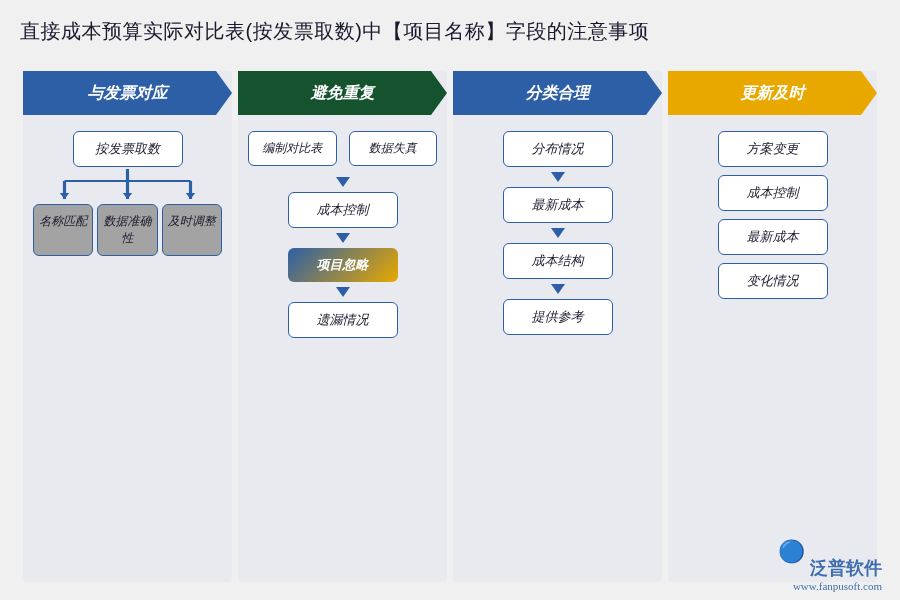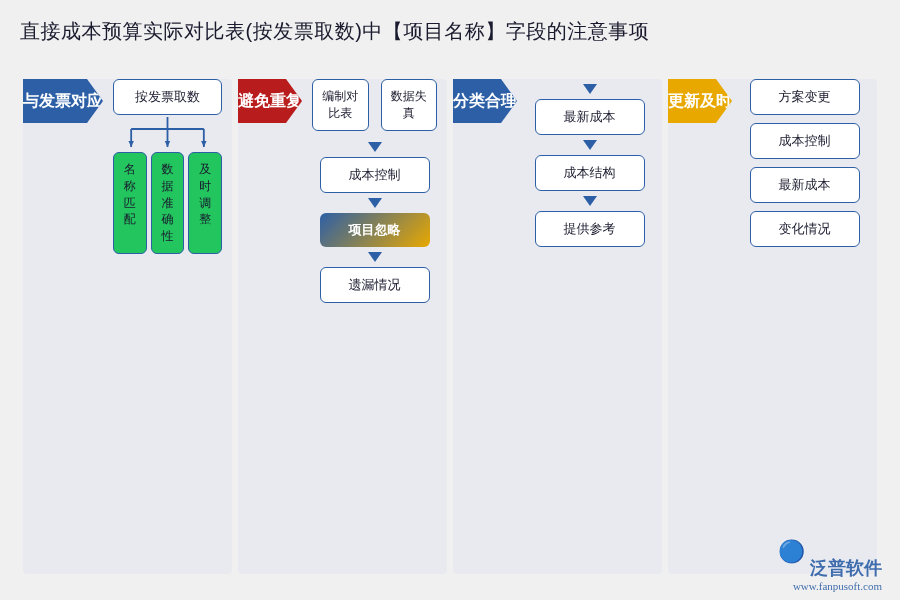--- a/index.html
+++ b/index.html
@@ -27,47 +27,48 @@
       letter-spacing: 0.5px;
     }
     .columns-container {
       display: flex;
       flex: 1;
       gap: 0;
     }
     .column {
       flex: 1;
       display: flex;
-      flex-direction: row;
+      flex-direction: column;
       background: #e8eaf0;
-      margin: 16px 3px;
+      margin: 8px 3px;
       border-radius: 4px;
       padding: 0 0 10px 0;
       position: relative;
+      font-style: italic;
     }
     
     .col-header {
       position: relative;
       display: flex;
       align-items: center;
       justify-content: center;
       height: 44px;
       font-size: 16px;
       font-weight: bold;
       color: #fff;
       margin-bottom: 16px;
       clip-path: polygon(0 0, calc(100% - 16px) 0, 100% 50%, calc(100% - 16px) 100%, 0 100%);
     }
     .col-header.blue { background: #2d5fa6; }
     .col-header.gold { background: #e8a800; }
 
     
     .col1 .col-header { background: #2d5fa6; }
     
-    .col2 .col-header { background: #b91c1c; }
+    .col2 .col-header { background: #14532d; }
     
     .col3 .col-header { background: #2d5fa6; }
     
     .col4 .col-header { background: #e8a800; text-align: right; }
 
     .col-body {
       flex: 1;
       display: flex;
       flex-direction: column;
       align-items: center;
@@ -112,21 +113,21 @@
     }
     .col1-branches {
       display: flex;
       flex-direction: row;
       justify-content: center;
       gap: 4px;
       width: 100%;
       margin-top: 5px;
     }
     .col1-branch-box {
-      background: #22c55e;
+      background: #a3a3a3;
       border: 1.5px solid #2d5fa6;
       border-radius: 6px;
       padding: 8px 4px;
       font-size: 12px;
       color: #1a1a2e;
       text-align: center;
       flex: 1;
       min-width: 0;
       line-height: 1.4;
     }
@@ -267,20 +268,21 @@
         </div>
       </div>
     </div>
 
     <div class="column col3">
       <div class="col-header blue">
         <span>分类合理</span>
       </div>
       <div class="col-body">
         <div class="connector">
+          <div class="box">分布情况</div>
           <div class="arrow-down"></div>
           <div class="box">最新成本</div>
           <div class="arrow-down"></div>
           <div class="box">成本结构</div>
           <div class="arrow-down"></div>
           <div class="box">提供参考</div>
         </div>
       </div>
     </div>
 

